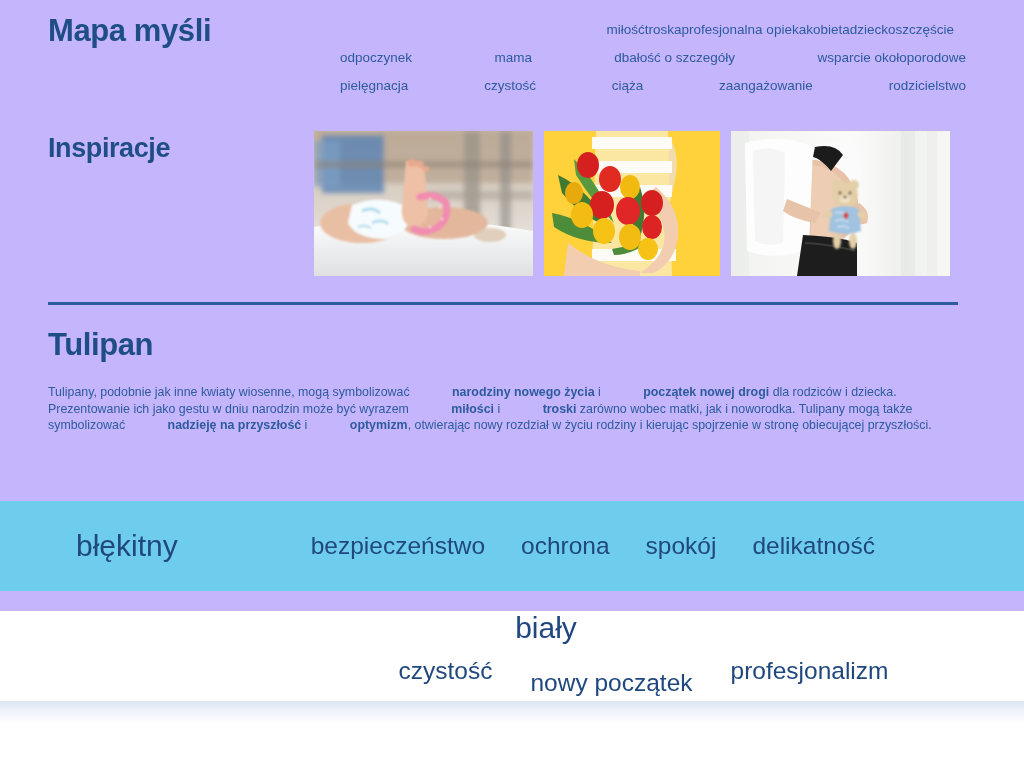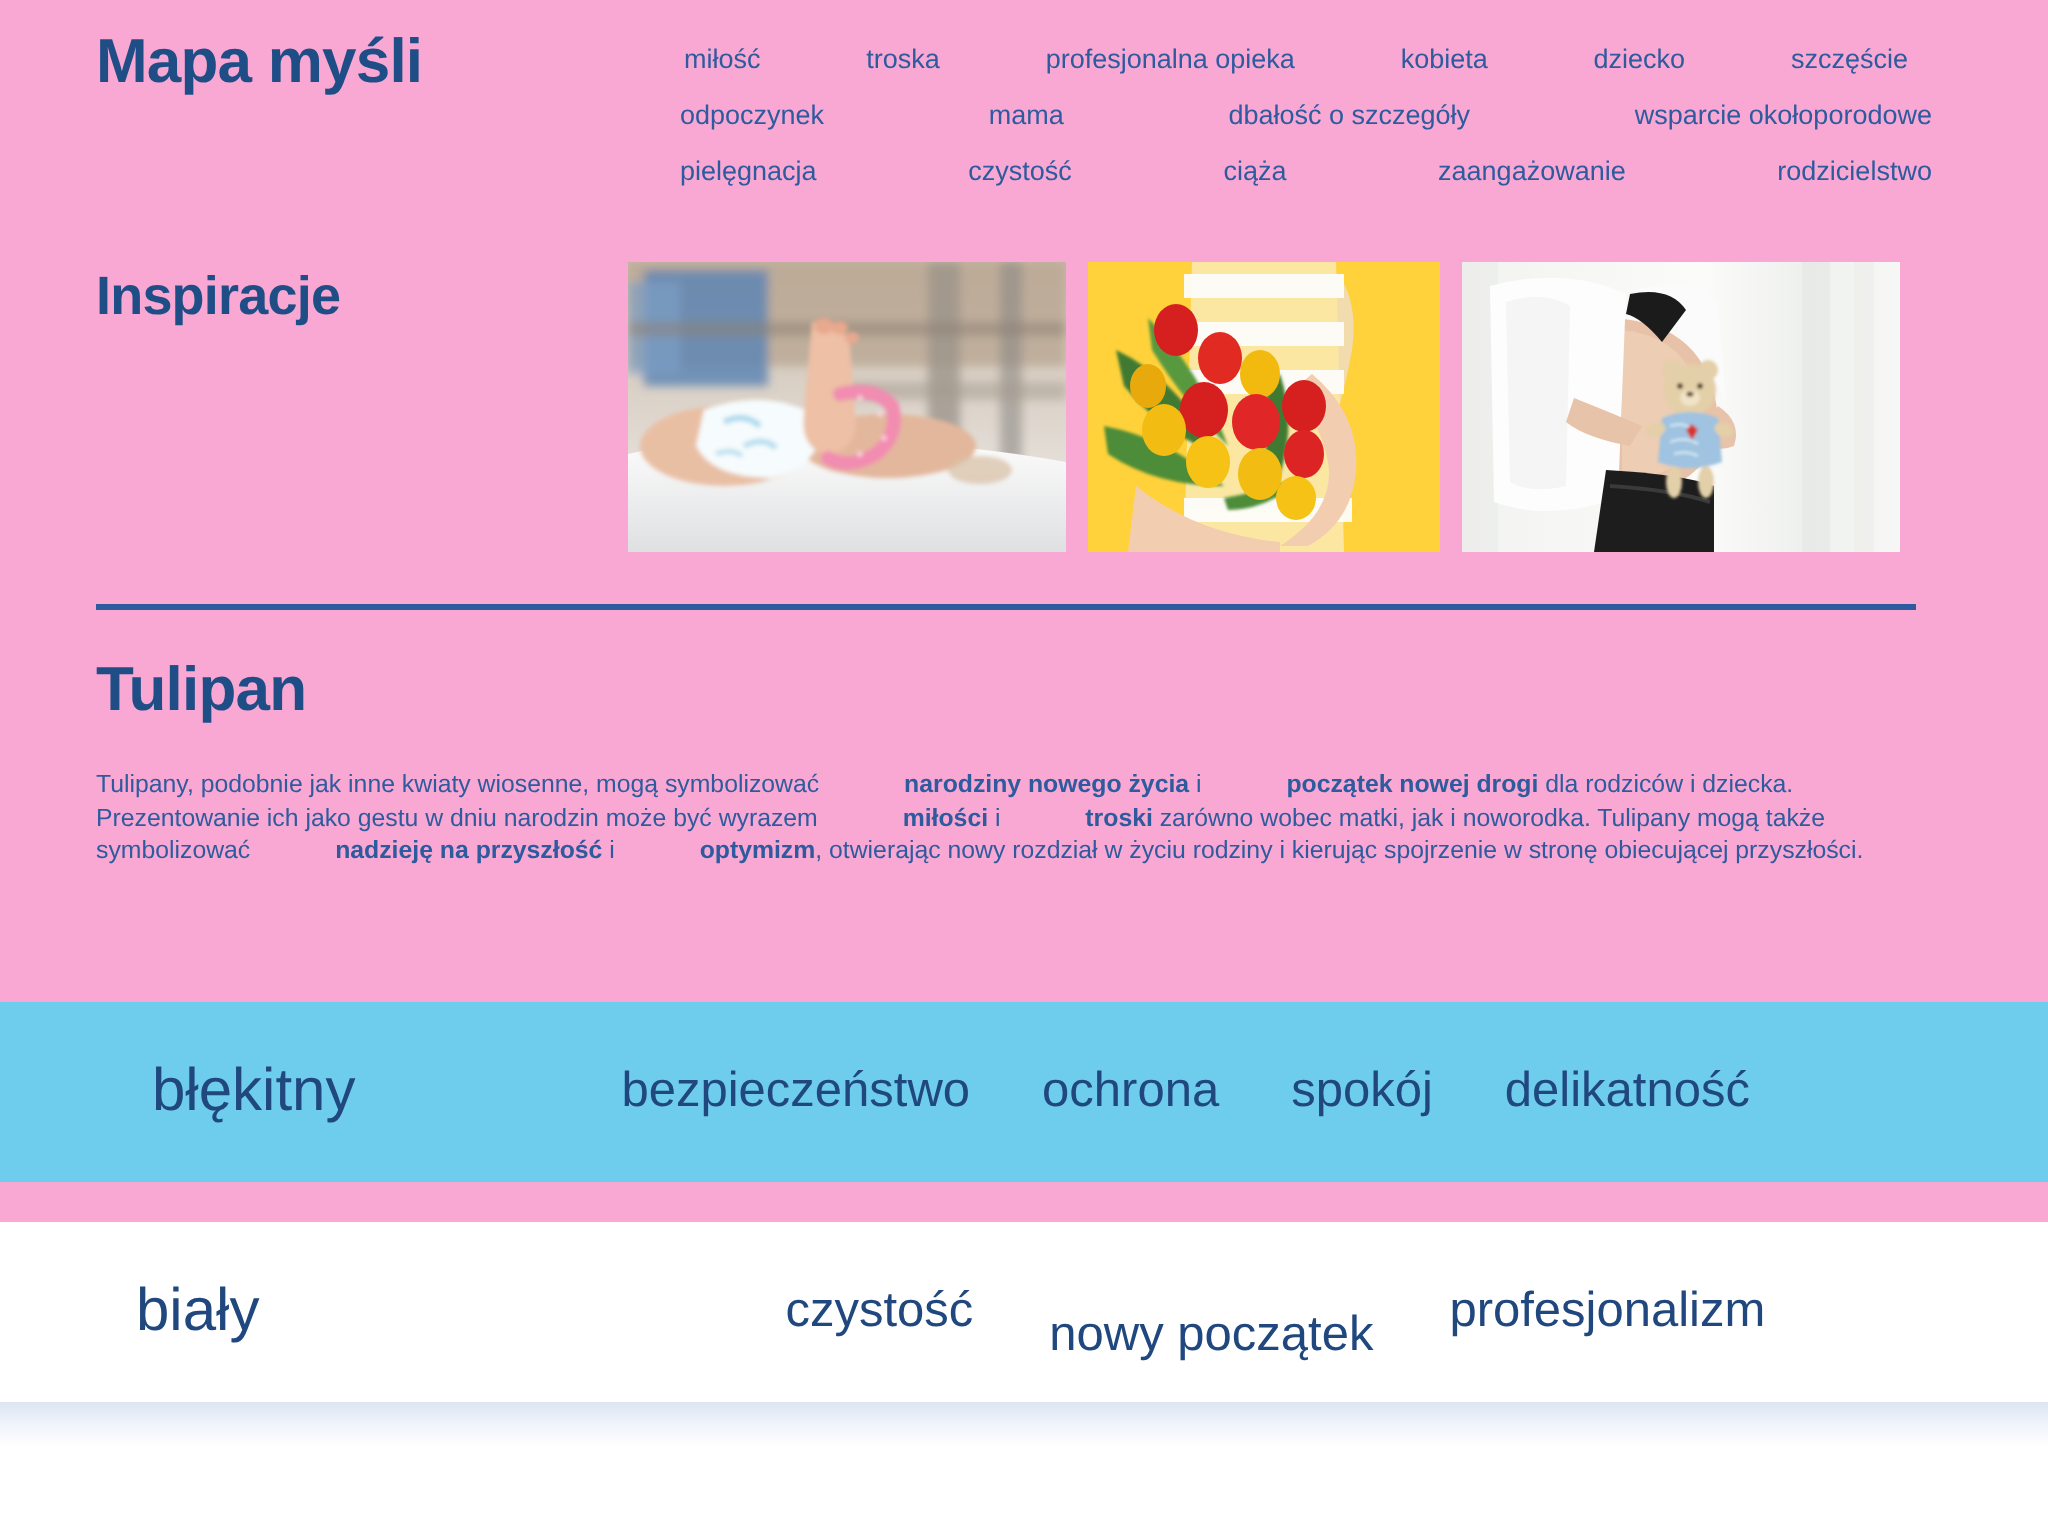--- a/index.html
+++ b/index.html
@@ -13,21 +13,21 @@
     overflow: hidden;
     background: #ffffff;
     font-family: "Liberation Sans", "DejaVu Sans", sans-serif;
     -webkit-font-smoothing: antialiased;
   }
 
   .page {
     position: relative;
     width: 1024px;
     height: 678px;
-    background: #f9a8d4;
+    background: #c4b5fd;
   }
 
   
   .h-main {
     position: absolute;
     color: #1F4E86;
     font-weight: bold;
     letter-spacing: -0.4px;
     white-space: nowrap;
   }
@@ -43,21 +43,21 @@
     top: 22px;
     width: 636px;
   }
   .tag-row {
     display: flex;
     justify-content: space-between;
     align-items: baseline;
     margin-bottom: 13px;
     padding: 0 4px;
   }
-  .tag-row.row-1 { padding: 0 12px 0 12px; }
+  .tag-row.row-1 { padding: 0 12px 0 12px; justify-content: flex-end; }
   .tag-row.row-2 { padding: 0 0 0 10px; gap: 27px; }
   .tag-row.row-3 { padding: 0 0 0 10px; }
   .tag {
     color: #2E5B9E;
     font-size: 13.5px;
     white-space: nowrap;
   }
 
   
   .gallery {
@@ -366,21 +366,21 @@
   <div class="color-band" id="band-blue" style="background: rgb(110, 205, 236);">
     <span class="band-name" style="color: rgb(32, 72, 127);">błękitny</span>
     <span class="band-words">
       <span class="band-word" style="color: rgb(32, 72, 127);">bezpieczeństwo</span>
       <span class="band-word" style="color: rgb(32, 72, 127);">ochrona</span>
       <span class="band-word" style="color: rgb(32, 72, 127);">spokój</span>
       <span class="band-word" style="color: rgb(32, 72, 127);">delikatność</span>
     </span>
   </div>
 
-  <div class="color-band" id="band-white" style="background: rgb(255, 255, 255);">
+  <div class="color-band" id="band-white" style="background: rgb(255, 255, 255); flex-direction: column;">
     <span class="band-name" style="color: rgb(32, 72, 127);">biały</span>
     <span class="band-words">
       <span class="band-word" style="color: rgb(32, 72, 127);">czystość</span>
       <span class="band-word" style="color: rgb(32, 72, 127); margin-top: 24px;">nowy początek</span>
       <span class="band-word" style="color: rgb(32, 72, 127);">profesjonalizm</span>
     </span>
   </div>
 
   <div id="bottom-shadow"></div>
   <div id="bottom-area"></div>

